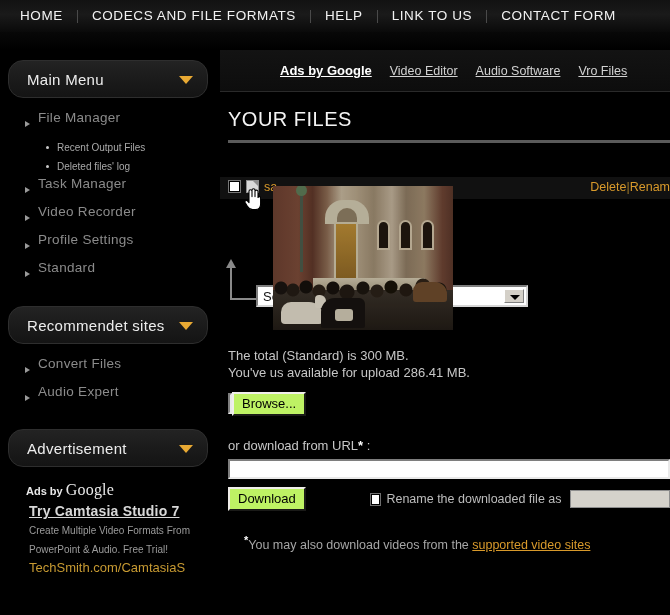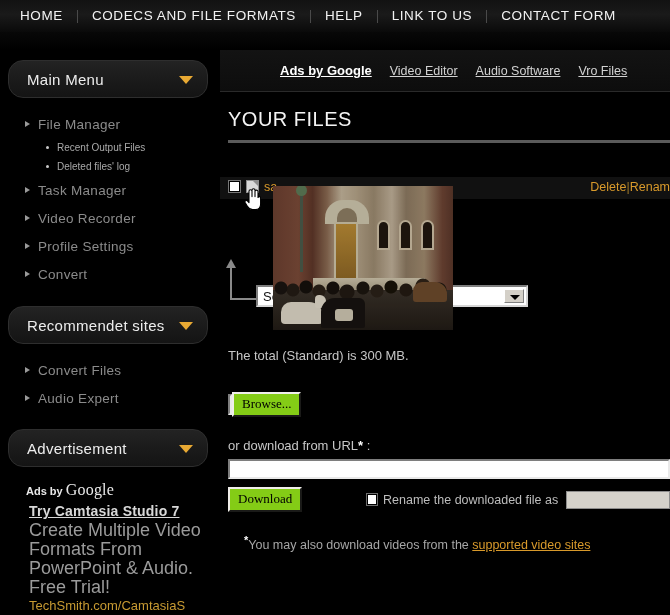--- a/index.html
+++ b/index.html
@@ -70,21 +70,21 @@
     position: absolute; right: 14px; top: 50%;
     margin-top: -3px;
     width: 0; height: 0;
     border-left: 7px solid transparent;
     border-right: 7px solid transparent;
     border-top: 8px solid #e8a933;
   }
   .menu { margin: 12px 0 0 0; padding: 0; list-style: none; }
   .menu li { margin: 0; padding: 0; }
   .m1 {
-    display: flex; align-items: center;
+    display: flex; align-items: flex-start;
     height: 28px;
     padding-left: 38px;
     color: #8b8b8b;
     font-size: 13.5px;
     letter-spacing: .3px;
     position: relative;
     text-decoration: none;
   }
   .m1 .arrow {
     position: absolute; left: 25px; top: 50%;
@@ -127,21 +127,21 @@
     font-size: 14px;
     font-weight: bold;
     text-decoration: underline;
     padding: 0 10px 0 29px;
     line-height: 18px;
     display: block;
     letter-spacing: .2px;
   }
   .ad-body {
     color: #9b9b9b;
-    font-size: 18px;
+    font-size: 10px;
     line-height: 19px;
     padding: 1px 8px 0 29px;
   }
   .ad-url {
     color: #c79a32;
     font-size: 13px;
     padding: 0 8px 0 29px;
     line-height: 17px;
   }
 
@@ -282,29 +282,29 @@
   .textinput {
     width: 145px; height: 20px;
     background: #fff;
     border: 2px solid #7e7e7e;
     border-right-color: #e9e9e9;
     border-bottom-color: #e9e9e9;
     vertical-align: middle;
   }
   .btn {
     display: inline-block;
-    background: #84cc16;
+    background: #bef264;
     border: 2px outset #f0eeea;
     border-right-color: #6f6c66;
     border-bottom-color: #6f6c66;
     color: #000;
     font-size: 13px;
     padding: 2px 8px 3px 8px;
     vertical-align: middle;
-    font-family: Liberation Serif, serif;
+    font-family: Liberation Sans, sans-serif;
   }
   .urlwrap { position: absolute; left: 8px; top: 388px; width: 442px; }
   .urllabel {
     color: #c6c6c6;
     font-size: 13px;
   }
   .urllabel .star { color: #fff; font-weight: bold; }
   .urlinput {
     display: block;
     margin-top: 6px;
@@ -513,21 +513,21 @@
         </li>
       <li>
           <a class="m1" href="#">
             <span class="arrow"></span>
             <span>Profile Settings</span>
           </a>
         </li>
       <li>
           <a class="m1" href="#">
             <span class="arrow"></span>
-            <span>Convert</span>
+            <span>Standard</span>
           </a>
         </li>
     </ul>
 
     <div class="panelbar" style="margin-top:18px">
       <span class="ptitle">Recommendet sites</span>
       <span class="caret-dn"></span>
     </div>
 
     <ul class="menu">
@@ -577,20 +577,21 @@
 
     <div class="connector"></div>
 
     <div class="selectbox">
       <span class="sv">Sel</span>
       <span class="sarrow"></span>
     </div>
 
     <div class="quota">
       <div>The total            (Standard) is 300 MB.</div>
+      <div>You've us            available for upload 286.41 MB.</div>
     </div>
 
     <div class="uploadwrap">
       <span class="textinput"></span><span class="btn">Browse...</span>
     </div>
 
     <div class="urlwrap">
       <div class="urllabel"><span>or download from URL</span><span class="star">*</span> <span>:</span></div>
       <span class="urlinput"></span>
       <div class="dlrow">

